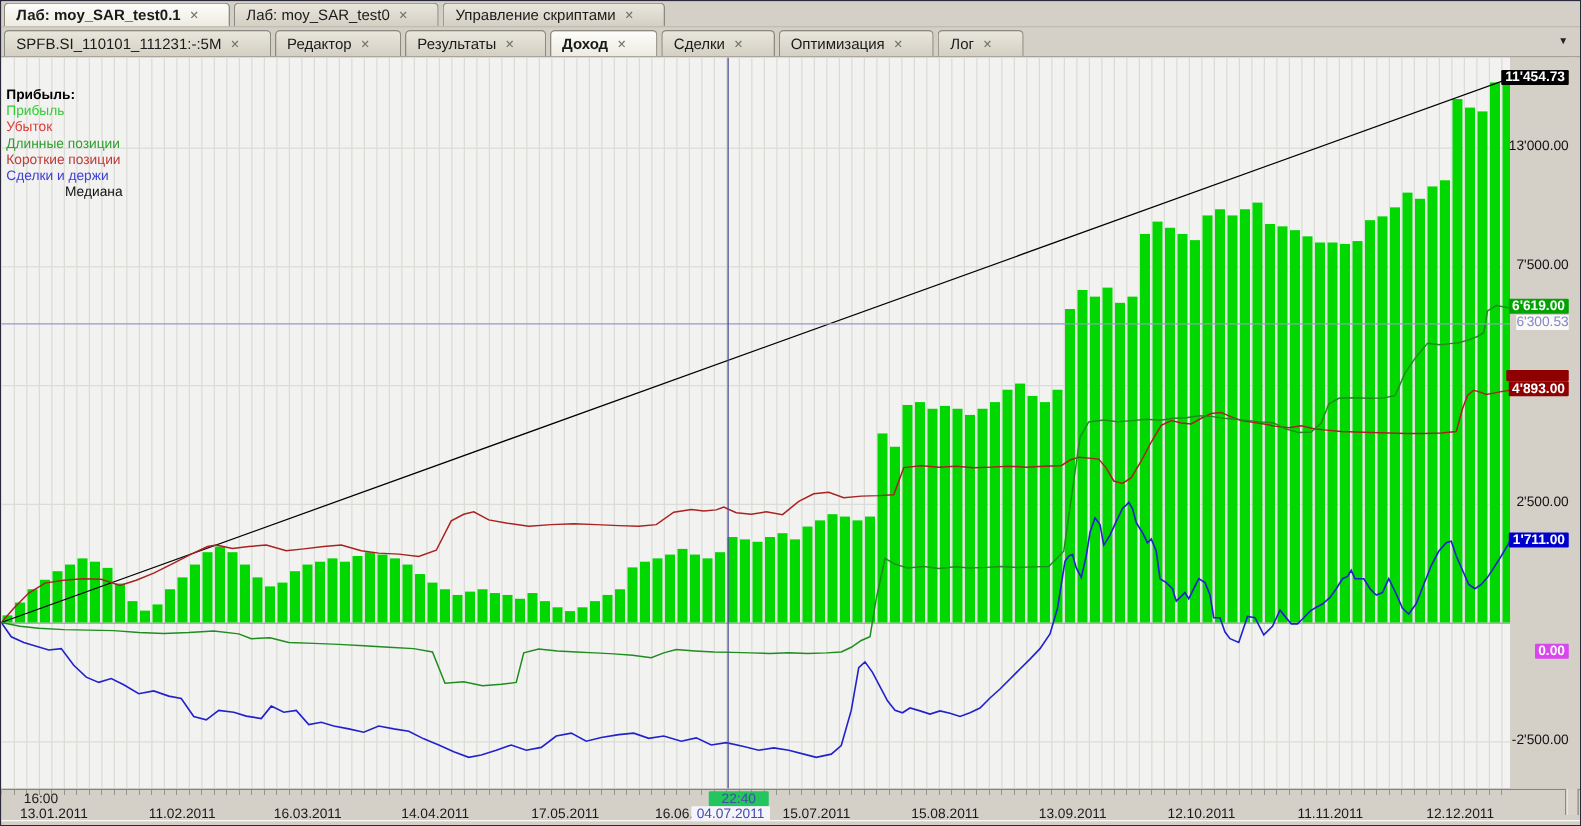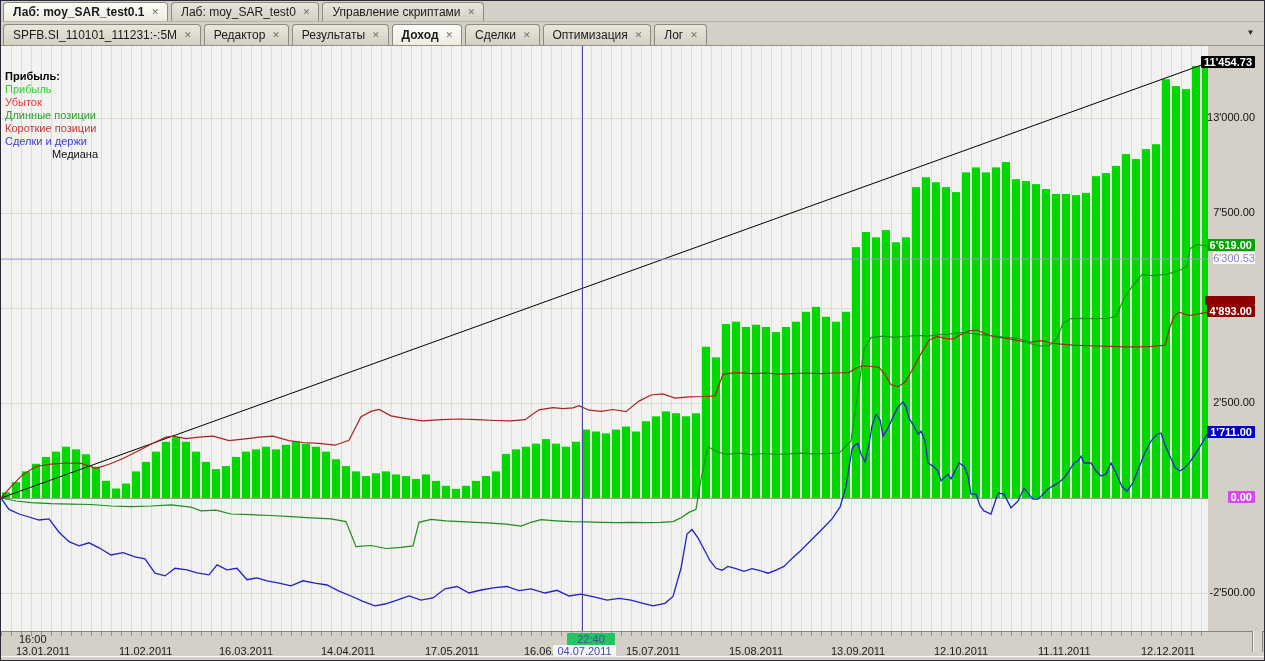--- a/index.html
+++ b/index.html
@@ -9,21 +9,21 @@
     position:relative; width:1265px; height:661px;
     background:#d4d0c8; border:1px solid #2a2a3a; overflow:hidden;
   }
   
   .tabbar{ position:relative; display:flex; align-items:flex-end;
     background:#d4d0c8; padding:1px 2px 0 2px; }
   .tabbar.row1{ height:21px; border-bottom:1px solid #b9b5a9; }
   .tabbar.row2{ height:24px; border-bottom:1px solid #96928a; }
   .tab{
     display:inline-flex; align-items:center; gap:7px;
-    padding:2px 8px 3px 9px; margin-right:3px;
+    padding:2px 24px 3px 9px; margin-right:3px;
     border:1px solid #8a8a7e; border-bottom:none;
     border-radius:4px 4px 0 0;
     background:linear-gradient(#e9e6dc,#d3cfc3);
     font-size:12px; color:#1a1a1a; white-space:nowrap; cursor:default;
     height:19px;
   }
   .row2 .tab{ height:21px; }
   .tab.active{ background:linear-gradient(#fdfdfa,#edebe1); font-weight:bold; }
   .tab-close{ font-size:9px; color:#70706a; font-weight:normal; line-height:1; padding-top:1px;}
   .tab-dropdown{
@@ -375,21 +375,21 @@
     <div class="yaxis" id="yaxis">
         <div class="ylabel " style="top: 65px;">13'000.00</div>
         <div class="ylabel " style="top: 160px;">7'500.00</div>
         <div class="ylabel " style="top: 350px;">2'500.00</div>
         <div class="ylabel " style="top: 540px;">-2'500.00</div>
         <div class="ylabel boxed partial" style="top: 250.06px; background: rgb(143, 0, 0);"></div>
         <div class="ylabel boxed" style="top: 9.72026px; background: rgb(0, 0, 0); color: rgb(255, 255, 255);">11'454.73</div>
         <div class="ylabel boxed" style="top: 193.478px; background: rgb(0, 164, 0); color: rgb(255, 255, 255);">6'619.00</div>
         <div class="ylabel boxed" style="top: 259.066px; background: rgb(143, 0, 0); color: rgb(255, 255, 255);">4'893.00</div>
         <div class="ylabel boxed" style="top: 379.982px; background: rgb(0, 0, 204); color: rgb(255, 255, 255);">1'711.00</div>
-        <div class="ylabel boxed" style="top: 445px; background: #d946ef; color: rgb(255, 255, 255);">0.00</div>
+        <div class="ylabel boxed" style="top: 469px; background: #d946ef; color: rgb(255, 255, 255);">0.00</div>
         <div class="ylabel crossval" style="top: 205.58px; background: rgb(250, 250, 248); color: rgb(133, 133, 201);">6'300.53</div>
       </div>
   </div>
 
   <div class="xaxis" id="xaxis">
     <div class="xticks"></div>
   <div class="xtime" style="left: 18px;">16:00</div>
       <div class="xlabel" style="left: 15px;">13.01.2011</div>
       <div class="xlabel" style="left: 118px;">11.02.2011</div>
       <div class="xlabel" style="left: 218px;">16.03.2011</div>

